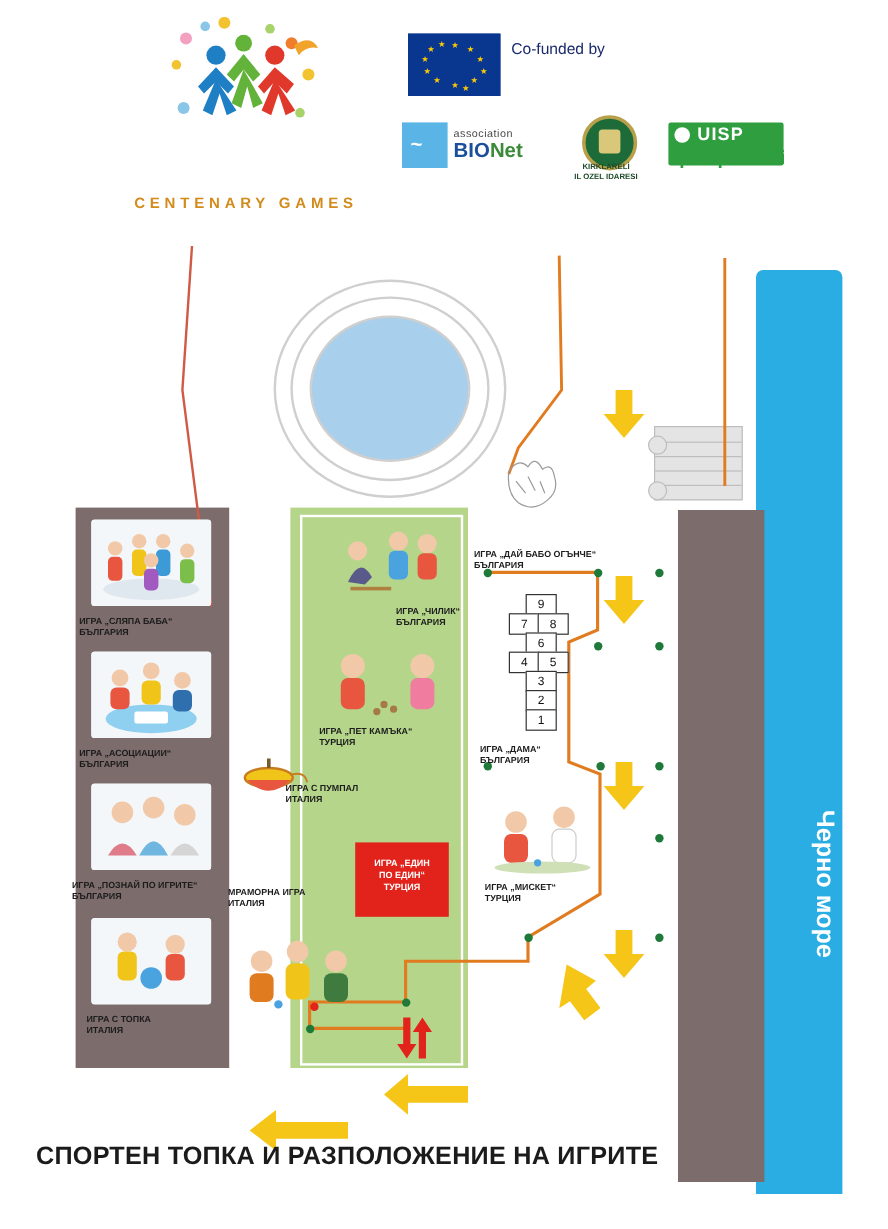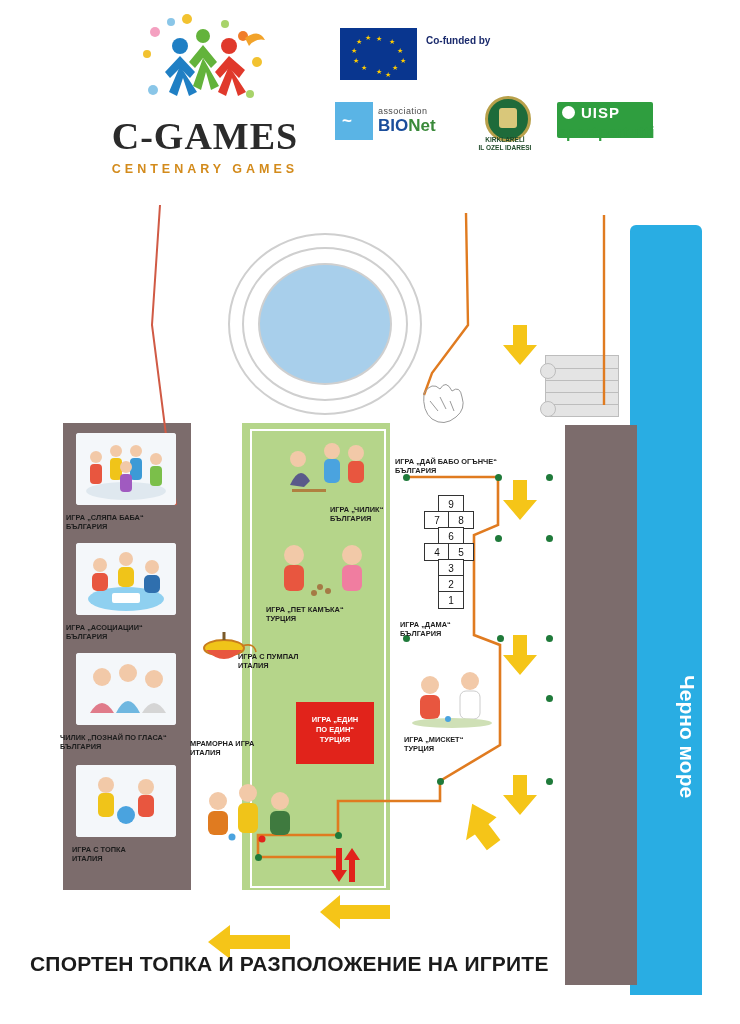--- a/index.html
+++ b/index.html
@@ -19,21 +19,21 @@
   .logo-mark{position:absolute;left:40px;top:0;width:160px;height:100px;}
   .logo-title{position:absolute;left:0;top:100px;width:240px;text-align:center;
      font-size:38px;font-weight:bold;letter-spacing:1px;color:#2b2b2b;font-family:"Liberation Serif",serif;}
   .logo-sub{position:absolute;left:0;top:148px;width:240px;text-align:center;
      font-size:12.5px;letter-spacing:4px;color:#d38b1c;font-weight:bold;}
 
   .eu-block{position:absolute;left:340px;top:28px;width:270px;height:56px;}
   .eu-flag{position:absolute;left:0;top:0;width:75px;height:50px;background:#09368f;border:1px solid #09368f;}
   .eu-stars{position:absolute;left:0;top:0;width:75px;height:50px;}
   .eu-star{position:absolute;color:#ffcc00;font-size:7px;line-height:7px;}
-  .eu-text{position:absolute;left:86px;top:2px;font-size:10px;font-weight:bold;color:#1a2a6c;line-height:21px;}
+  .eu-text{position:absolute;left:86px;top:2px;font-size:13px;font-weight:normal;color:#1a2a6c;line-height:21px;}
 
   .partners{position:absolute;left:335px;top:96px;width:290px;height:52px;}
   .bionet{position:absolute;left:0;top:4px;width:105px;height:42px;}
   .bionet-sq{position:absolute;left:0;top:2px;width:38px;height:38px;background:#5ab4e5;}
   .bionet-sq span{position:absolute;left:7px;top:9px;color:#fff;font-size:17px;font-weight:bold;}
   .bionet-t1{position:absolute;left:43px;top:6px;font-size:9px;color:#4a4a4a;letter-spacing:.4px;}
   .bionet-t2{position:absolute;left:43px;top:16px;font-size:17px;font-weight:bold;color:#1b4e9b;}
   .bionet-t2 i{font-style:normal;color:#3a8a3a;}
 
   .kirk{position:absolute;left:130px;top:0;width:80px;height:52px;text-align:center;}
@@ -129,21 +129,20 @@
           <circle cx="78" cy="22" r="7" fill="#63b33b"></circle>
           <path d="M78 31 L64 48 L70 54 L78 44 L86 54 L92 48 Z" fill="#63b33b"></path>
           <path d="M78 44 L68 72 L76 76 L81 58 L86 76 L94 72 Z" fill="#63b33b"></path>
 
           <circle cx="104" cy="32" r="8" fill="#e0392b"></circle>
           <path d="M104 42 L90 58 L95 64 L104 54 L114 64 L120 56 Z" fill="#e0392b"></path>
           <path d="M104 52 L93 78 L101 82 L107 64 L113 82 L121 78 Z" fill="#e0392b"></path>
           <path d="M120 24 q14 -10 20 2 q-10 -2 -16 6 Z" fill="#f2a32a"></path>
         </svg>
       </div>
-      <div class="logo-title">C-GAMES</div>
       <div class="logo-sub">CENTENARY GAMES</div>
     </div>
 
     <div class="eu-block">
       <div class="eu-flag">
         <div class="eu-stars">
           <span class="eu-star" style="left:35px;top:6px;">★</span>
           <span class="eu-star" style="left:48px;top:9px;">★</span>
           <span class="eu-star" style="left:56px;top:18px;">★</span>
           <span class="eu-star" style="left:59px;top:28px;">★</span>
@@ -305,21 +304,21 @@
         <rect width="100" height="72" fill="#f4f7fa"></rect>
         <circle cx="26" cy="24" r="9" fill="#f2c9a8"></circle>
           <path d="M14 60 q12 -20 24 0 z" fill="#e07b8a"></path>
         <circle cx="52" cy="20" r="9" fill="#f2c9a8"></circle>
           <path d="M40 60 q12 -24 24 0 z" fill="#6fb7e0"></path>
         <circle cx="78" cy="26" r="9" fill="#f2c9a8"></circle>
           <path d="M66 60 q12 -20 24 0 z" fill="#d5d5d5"></path>
       </svg>
     </div>
     <div class="cap" style="left:60px;top:528px;width:134px;">
-      <div>ЧИЛИК „ПОЗНАЙ ПО ГЛАСА“</div>
+      <div>ИГРА „ПОЗНАЙ ПО ИГРИТЕ“</div>
       <div>БЪЛГАРИЯ</div>
     </div>
 
     <div class="tile" style="left:76px;top:560px;width:100px;height:72px;">
       <svg viewBox="0 0 100 72" width="100" height="72">
         <rect width="100" height="72" fill="#f4f7fa"></rect>
         <circle cx="30" cy="20" r="8" fill="#f2c9a8"></circle>
           <rect x="22" y="28" width="16" height="24" rx="5" fill="#f0c419"></rect>
         <circle cx="70" cy="22" r="8" fill="#f2c9a8"></circle>
           <rect x="62" y="30" width="16" height="22" rx="5" fill="#e8563f"></rect>

